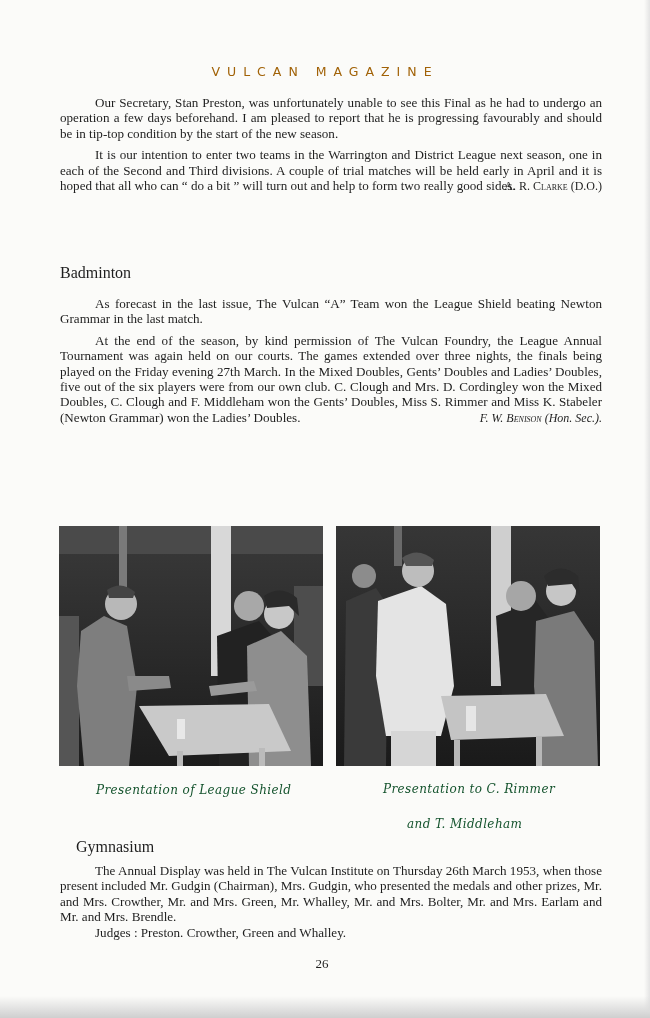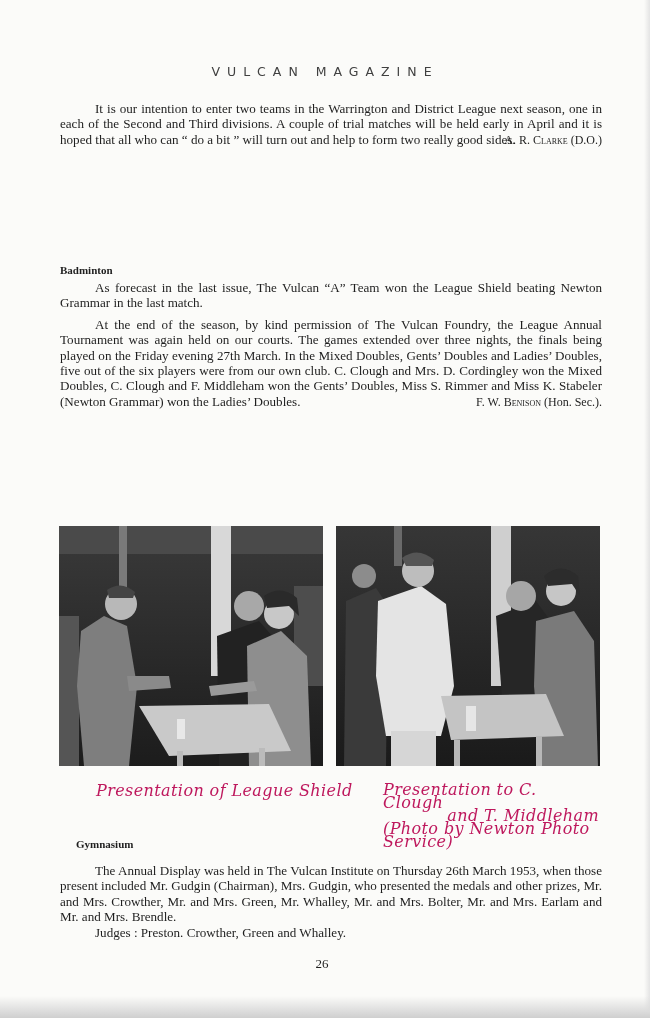--- a/index.html
+++ b/index.html
@@ -15,65 +15,66 @@
     position: absolute; left: 0; bottom: 0; width: 650px; height: 22px;
     background: linear-gradient(to bottom, rgba(250,250,248,0) 0%, #dcdcdc 70%, #cfcfcf 100%);
   }
   .right-edge {
     position: absolute; right: 0; top: 0; width: 6px; height: 1018px;
     background: linear-gradient(to right, rgba(0,0,0,0) 0%, #e4e4e4 100%);
   }
   .masthead {
     position: absolute; top: 64px; left: 0; width: 650px; text-align: center;
     font-family: "DejaVu Sans", "Liberation Sans", sans-serif;
-    font-size: 12.5px; letter-spacing: 7px; color: #404040;
+    font-size: 12.5px; letter-spacing: 7px; color: #a16207;
   }
   .text-block {
     position: absolute; left: 60px; width: 542px;
     font-size: 13.1px; line-height: 15.4px; text-align: justify;
   }
   .text-block p { margin: 0; text-indent: 35px; }
   .sig { float: right; text-indent: 0; font-size: 12px; }
   .sig .sc { font-variant: small-caps; }
   .clearfix::after { content: ""; display: block; clear: both; }
   .heading {
-    position: absolute; left: 60px; font-weight: bold; font-size: 11px;
+    position: absolute; left: 60px; font-weight: normal; font-size: 16px;
   }
   .photo {
     position: absolute; border: 0; overflow: hidden;
   }
   .caption {
-    position: absolute; font-style: italic; font-size: 16px; line-height: 13px;
-    font-family: "DejaVu Serif", "Liberation Serif", serif; letter-spacing: 0.4px; color: #be185d;
+    position: absolute; font-style: italic; font-size: 12px; line-height: 13px;
+    font-family: "DejaVu Serif", "Liberation Serif", serif; letter-spacing: 0.4px; color: #14532d;
   }
   .page-number {
     position: absolute; top: 956px; left: 0; width: 644px; text-align: center; font-size: 13px;
   }
 </style>
 </head>
 <body>
 
 <div class="page">
 
   <div class="masthead">VULCAN MAGAZINE</div>
 
   <div class="text-block clearfix" style="top:95px;">
+    <p>Our Secretary, Stan Preston, was unfortunately unable to see this Final as he had to undergo an operation a few days beforehand.  I am pleased to report that he is progressing favourably and should be in tip-top condition by the start of the new season.</p>
     <p style="margin-top:6px;">It is our intention to enter two teams in the Warrington and District League next season, one in each of the Second and Third divisions.  A couple of trial matches will be held early in April and it is hoped that all who can “ do a bit ” will turn out and help to form two really good sides.</p>
     <div class="sig" style="margin-top:-14px;">
       <span>A. R.</span>
       <span class="sc">Clarke</span>
       <span>(D.O.)</span>
     </div>
   </div>
 
   <div class="heading" style="top:264px;">Badminton</div>
-  <div class="text-block clearfix" style="top:280px;">
+  <div class="text-block clearfix" style="top:296px;">
     <p>As forecast in the last issue, The Vulcan “A” Team won the League Shield beating Newton Grammar in the last match.</p>
     <p style="margin-top:6px;">At the end of the season, by kind permission of The Vulcan Foundry, the League Annual Tournament was again held on our courts.  The games extended over three nights, the finals being played on the Friday evening 27th March.  In the Mixed Doubles, Gents’ Doubles and Ladies’ Doubles, five out of the six players were from our own club.  C. Clough and Mrs. D. Cordingley won the Mixed Doubles, C. Clough and F. Middleham won the Gents’ Doubles, Miss S. Rimmer and Miss K. Stabeler (Newton Grammar) won the Ladies’ Doubles.</p>
-    <div class="sig" style="margin-top:-14px;">
+    <div class="sig" style="margin-top:-14px;font-style:italic;">
       <span>F. W.</span>
       <span class="sc">Benison</span>
       <span>(Hon. Sec.).</span>
     </div>
   </div>
 
   <div class="photo" style="left:59px; top:526px; width:264px; height:240px;">
     <svg width="264" height="240" viewBox="0 0 264 240" aria-label="Black and white photograph: a man in a suit receives the League Shield from a woman at a table">
       <defs>
         <linearGradient id="bg1" x1="0" y1="0" x2="0" y2="1">
@@ -139,23 +140,22 @@
       <rect x="130" y="180" width="10" height="25" fill="#e6e6e6"></rect>
       <rect x="118" y="214" width="6" height="26" fill="#b8b8b8"></rect>
       <rect x="200" y="210" width="6" height="30" fill="#b8b8b8"></rect>
     </svg>
   </div>
 
   <div class="caption" style="left:96px; top:784px;">
     <div>Presentation of League Shield</div>
   </div>
   <div class="caption" style="left:383px; top:783px; text-align:center; width:216px;">
-    <div style="text-align:left;">Presentation to C. Clough</div>
-    <div style="text-align:right; padding-left:24px;">and T. Middleham</div>
-    <div style="text-align:left;">(Photo by Newton Photo Service)</div>
+    <div style="text-align:left;">Presentation to C. Rimmer</div>
+    <div style="text-align:left; padding-left:24px;margin-top:22px;">and T. Middleham</div>
   </div>
 
   <div class="heading" style="top:838px;margin-left:16px;">Gymnasium</div>
   <div class="text-block" style="top:863px;">
     <p>The Annual Display was held in The Vulcan Institute on Thursday 26th March 1953, when those present included Mr. Gudgin (Chairman), Mrs. Gudgin, who presented the medals and other prizes, Mr. and Mrs. Crowther, Mr. and Mrs. Green, Mr. Whalley, Mr. and Mrs. Bolter, Mr. and Mrs. Earlam and Mr. and Mrs. Brendle.</p>
     <p>Judges :  Preston. Crowther, Green and Whalley.</p>
   </div>
 
   <div class="page-number">26</div>
 

